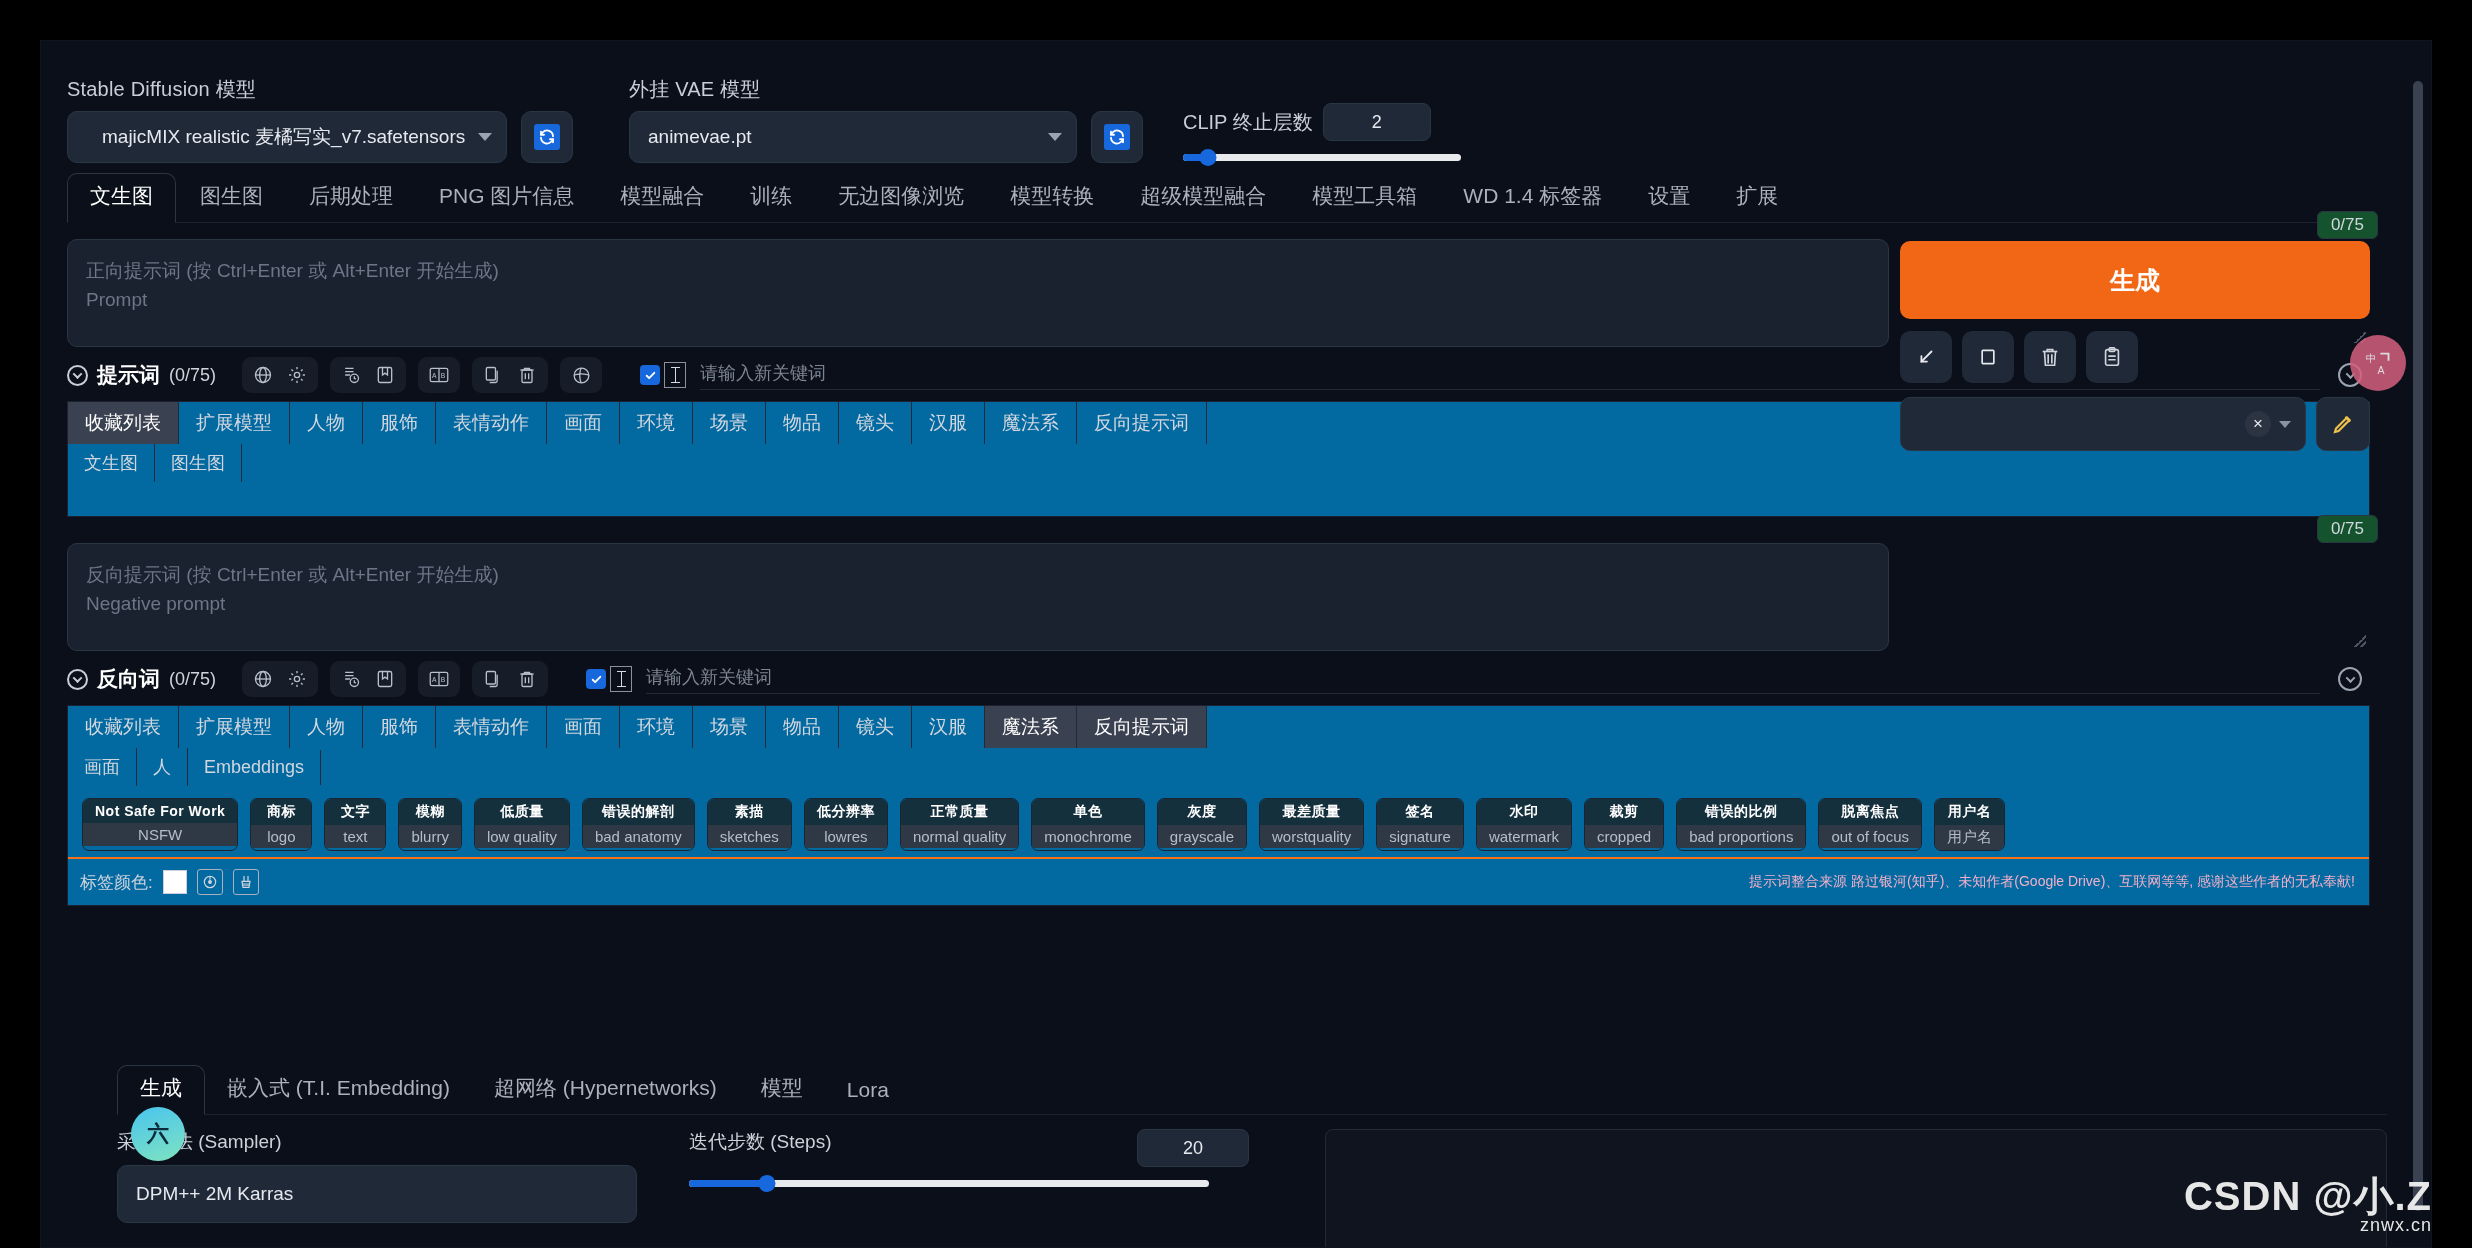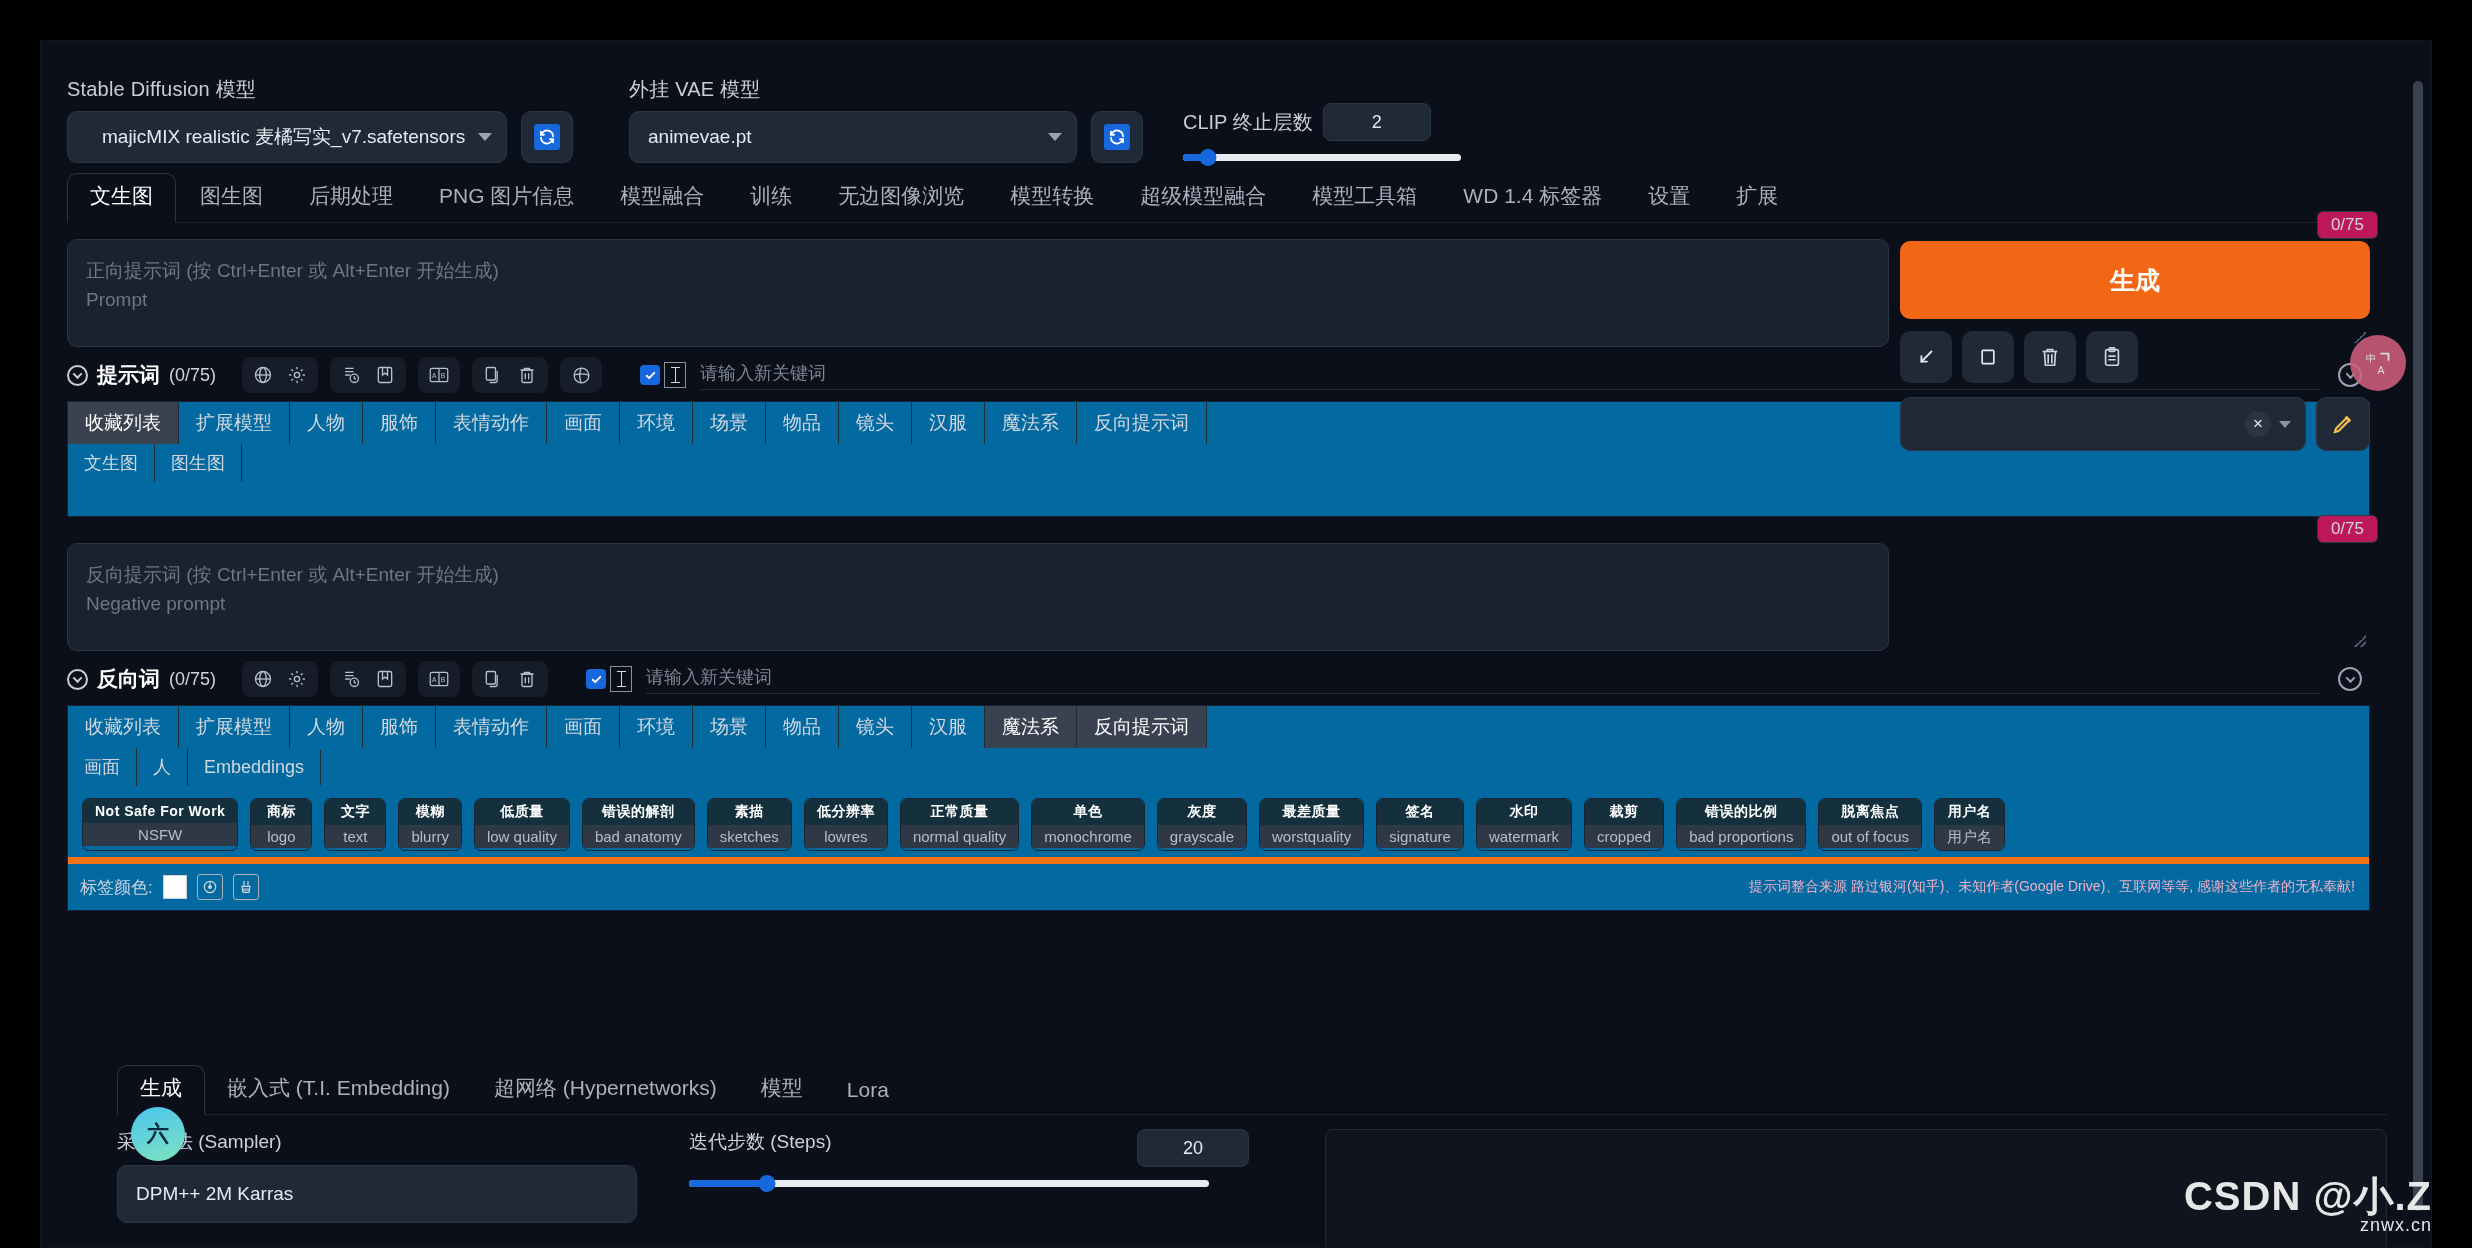--- a/index.html
+++ b/index.html
@@ -99,21 +99,21 @@
   .prompt-wrap { position: relative; }
   .prompt-box {
     background: #1a2230; border: 1px solid #2b3645; border-radius: 10px;
     height: 108px; padding: 16px 18px;
     color: #6d7686; font-size: 19px; line-height: 1.55;
     width: 1822px;
   }
   .prompt-box .l2 { color: #6d7686; }
   .counter {
     position: absolute; right: -8px; top: -28px;
-    background: #be185d; border: 1px solid #2b3645; border-radius: 6px;
+    background: #14532d; border: 1px solid #2b3645; border-radius: 6px;
     color: #d3d8e0; font-size: 17px; padding: 3px 13px;
   }
   .resize-grip { position: absolute; right: 4px; bottom: 4px; width: 12px; height: 12px;
     background: linear-gradient(135deg, transparent 50%, #4a5464 50%, #4a5464 60%, transparent 60%, transparent 75%, #4a5464 75%, #4a5464 85%, transparent 85%); }
 
   
   .tool-row { display: flex; align-items: center; margin-top: 8px; height: 40px; }
   .group-title { display: flex; align-items: center; gap: 9px; margin-right: 26px; }
   .chev {
     width: 21px; height: 21px; border: 2px solid #c8cdd7; border-radius: 50%;
@@ -185,21 +185,21 @@
     background: #15303d; color: #ffffff; font-size: 14px; font-weight: bold;
     padding: 4px 12px; white-space: nowrap; letter-spacing: .5px;
   }
   .tag .en {
     background: #2f3845; color: #b6bdc8; font-size: 15px; padding: 3px 12px; white-space: nowrap;
   }
 
   
   .color-bar {
     display: flex; align-items: center; gap: 10px;
-    border-top: 7px solid #f97316; padding: 10px 12px; position: relative;
+    border-top: 2px solid #f97316; padding: 10px 12px; position: relative;
   }
   .color-label { color: #cfd4dd; font-size: 17px; }
   .sw { width: 24px; height: 24px; background: #ffffff; border: 1px solid #cbd0d8; }
   .mini-btn {
     width: 26px; height: 26px; border: 1px solid #aab1bd; border-radius: 3px;
     display: flex; align-items: center; justify-content: center; color: #cfd4dd;
   }
   .credit {
     position: absolute; right: 14px; top: 50%; transform: translateY(-50%);
     color: #f2b0c8; font-size: 14px; white-space: nowrap;

